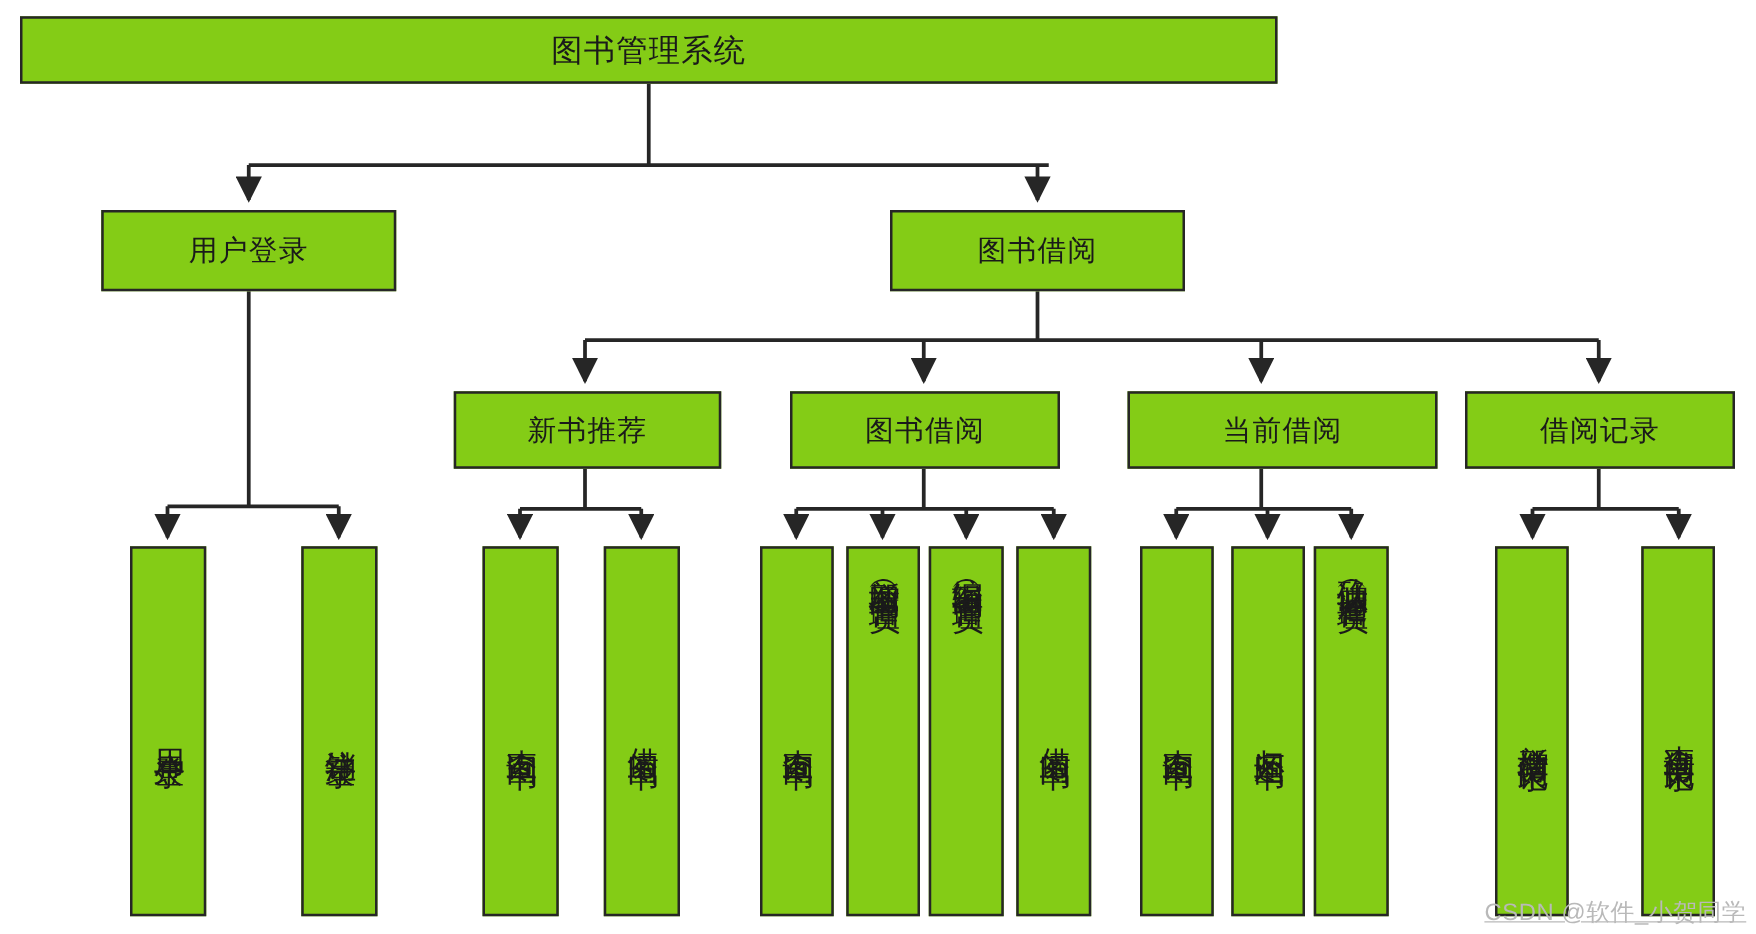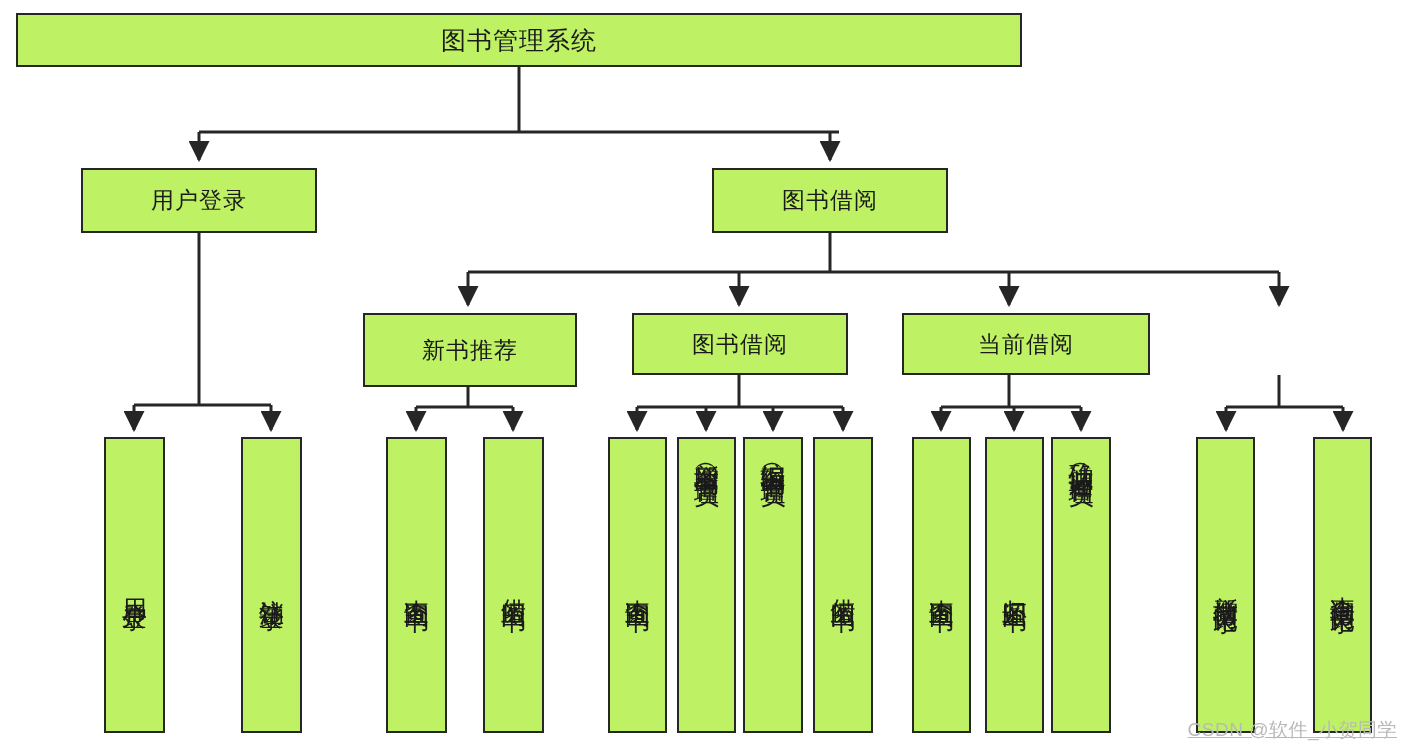--- a/index.html
+++ b/index.html
@@ -23,21 +23,21 @@
     position: absolute;
     left: 0;
     top: 0;
     width: 1405px;
     height: 747px;
   }
   
   .node {
     position: absolute;
     box-sizing: border-box;
-    background: #bef264;
+    background: #84cc16;
     border: 2.5px solid #262626;
     display: flex;
     align-items: center;
     justify-content: center;
     color: #1a1a1a;
     z-index: 2;
   }
   .node.root {
     font-size: 25px;
   }
@@ -145,29 +145,32 @@
     <span class="hlabel">图书管理系统</span>
   </div>
 
   <div class="node lvl2" style="left: 81px; top: 168px; width: 236px; height: 65px;">
     <span class="hlabel">用户登录</span>
   </div>
   <div class="node lvl2" style="left: 712px; top: 168px; width: 236px; height: 65px;">
     <span class="hlabel">图书借阅</span>
   </div>
 
-  <div class="node lvl3" style="left: 363px; top: 313px; width: 214px; height: 74px;">
+  <div class="node lvl3" style="left: 363px; top: 313px; width: 214px; height: 62px;">
     <span class="hlabel">新书推荐</span>
   </div>
   <div class="node lvl3" style="left: 632px; top: 313px; width: 216px; height: 62px;">
     <span class="hlabel">图书借阅</span>
   </div>
   <div class="node lvl3" style="left: 902px; top: 313px; width: 248px; height: 62px;">
     <span class="hlabel">当前借阅</span>
   </div>
+  <div class="node lvl3" style="left: 1172px; top: 313px; width: 216px; height: 62px;">
+    <span class="hlabel">借阅记录</span>
+  </div>
 
   <div class="node leaf center" style="left: 104px; top: 437px; width: 61px; height: 296px;">
     <span class="vtext">用户登录</span>
   </div>
   <div class="node leaf center" style="left: 241px; top: 437px; width: 61px; height: 296px;">
     <span class="vtext">注销登录</span>
   </div>
   <div class="node leaf center" style="left: 386px; top: 437px; width: 61px; height: 296px;">
     <span class="vtext">查询图书</span>
   </div>

